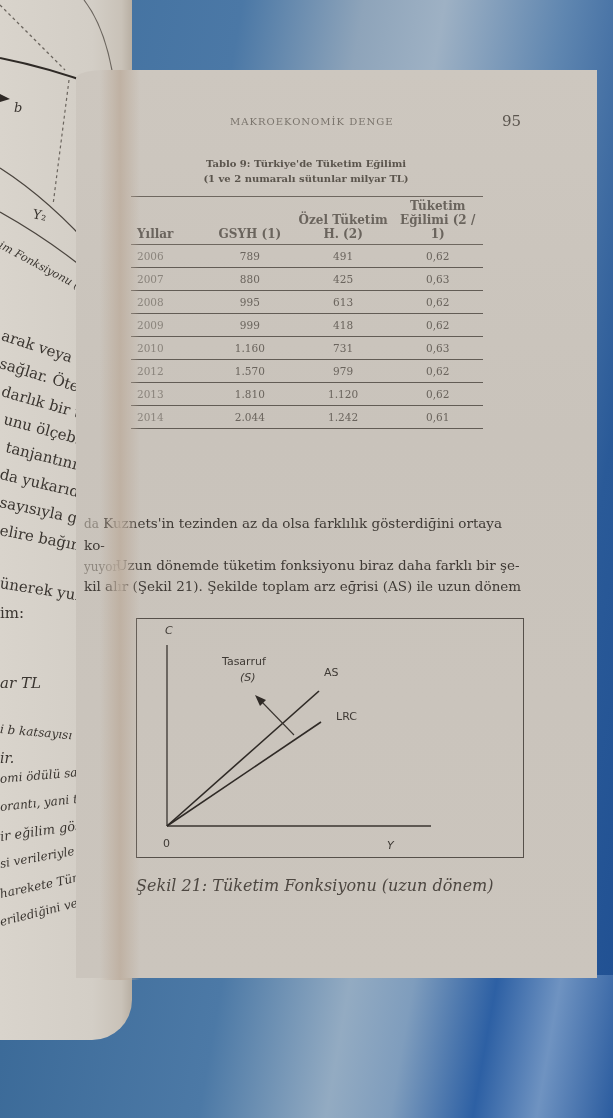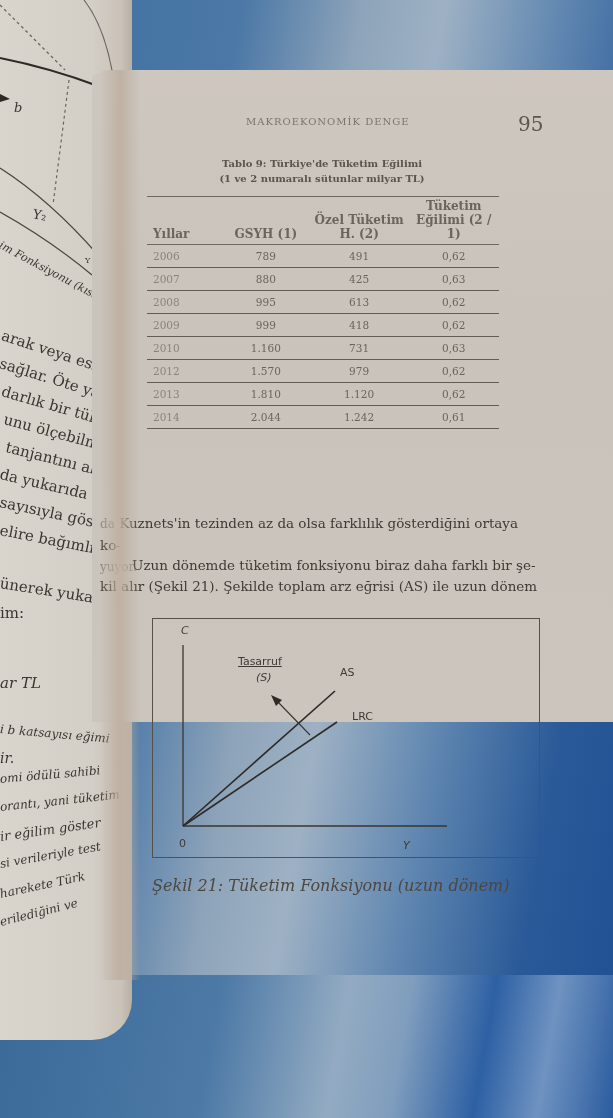--- a/index.html
+++ b/index.html
@@ -16,30 +16,30 @@
     position: absolute; left: 0; top: 0; width: 132px; height: 1040px;
     background: linear-gradient(90deg, #d9d4cc 0%, #d3cec6 70%, #c9c2b8 92%, #b8afa3 100%);
     border-bottom-right-radius: 40px;
     overflow: hidden;
   }
   .gutter {
     position: absolute; left: 100px; top: 70px; width: 40px; height: 910px;
     background: linear-gradient(90deg, rgba(170,155,140,0) 0%, rgba(190,175,160,0.9) 50%, rgba(205,195,185,0) 100%);
   }
   .right-page {
-    position: absolute; left: 92px; top: 70px; width: 521px; height: 652px;
+    position: absolute; left: 76px; top: 70px; width: 521px; height: 908px;
     background: linear-gradient(180deg, #cdc7bf 0%, #c9c3bb 40%, #cbc5bd 100%);
     border-top-left-radius: 30px 8px;
   }
   .running-head {
     position: absolute; left: 154px; top: 46px; font-size: 10px; letter-spacing: 1px;
     color: #7a746c; font-variant: small-caps;
   }
   .page-number {
-    position: absolute; left: 426px; top: 42px; font-size: 20px; color: #5b554e;
+    position: absolute; left: 426px; top: 42px; font-size: 15px; color: #5b554e;
   }
   .table-title {
     position: absolute; left: 100px; top: 86px; width: 260px; text-align: center;
     font-size: 10px; font-weight: bold; color: #5a544c; line-height: 15px;
   }
   table.data {
     position: absolute; left: 55px; top: 126px; width: 352px;
     border-collapse: collapse; font-size: 10.5px; color: #6a645d;
   }
   table.data th {
@@ -204,21 +204,21 @@
       <line x1="30" y1="26" x2="30" y2="207" stroke="#3a3530" stroke-width="1.3"></line>
       <line x1="30" y1="207" x2="294" y2="207" stroke="#3a3530" stroke-width="1.3"></line>
       <line x1="30" y1="207" x2="182" y2="72" stroke="#2f2a26" stroke-width="1.6"></line>
       <line x1="30" y1="207" x2="184" y2="103" stroke="#2f2a26" stroke-width="1.6"></line>
       <line x1="157" y1="116" x2="124" y2="82" stroke="#3a3530" stroke-width="1.1"></line>
       <polygon points="118,76 129,81 123,87" fill="#2f2a26"></polygon>
     </svg>
     <span class="fig-label" style="left:28px;top:5px;font-style:italic;">C</span>
     <span class="fig-label" style="left:250px;top:220px;font-style:italic;">Y</span>
     <span class="fig-label" style="left:26px;top:218px;">0</span>
-    <span class="fig-label" style="left:85px;top:36px;text-decoration:underline;">Tasarruf</span>
+    <span class="fig-label" style="left:85px;top:36px;">Tasarruf</span>
     <span class="fig-label" style="left:103px;top:52px;font-style:italic;">(S)</span>
     <span class="fig-label" style="left:187px;top:47px;">AS</span>
     <span class="fig-label" style="left:199px;top:91px;">LRC</span>
   </div>
   <div class="caption">Şekil 21: Tüketim Fonksiyonu (uzun dönem)</div>
 </div>
 
 <div class="gutter"></div>
 
 </body></html>

